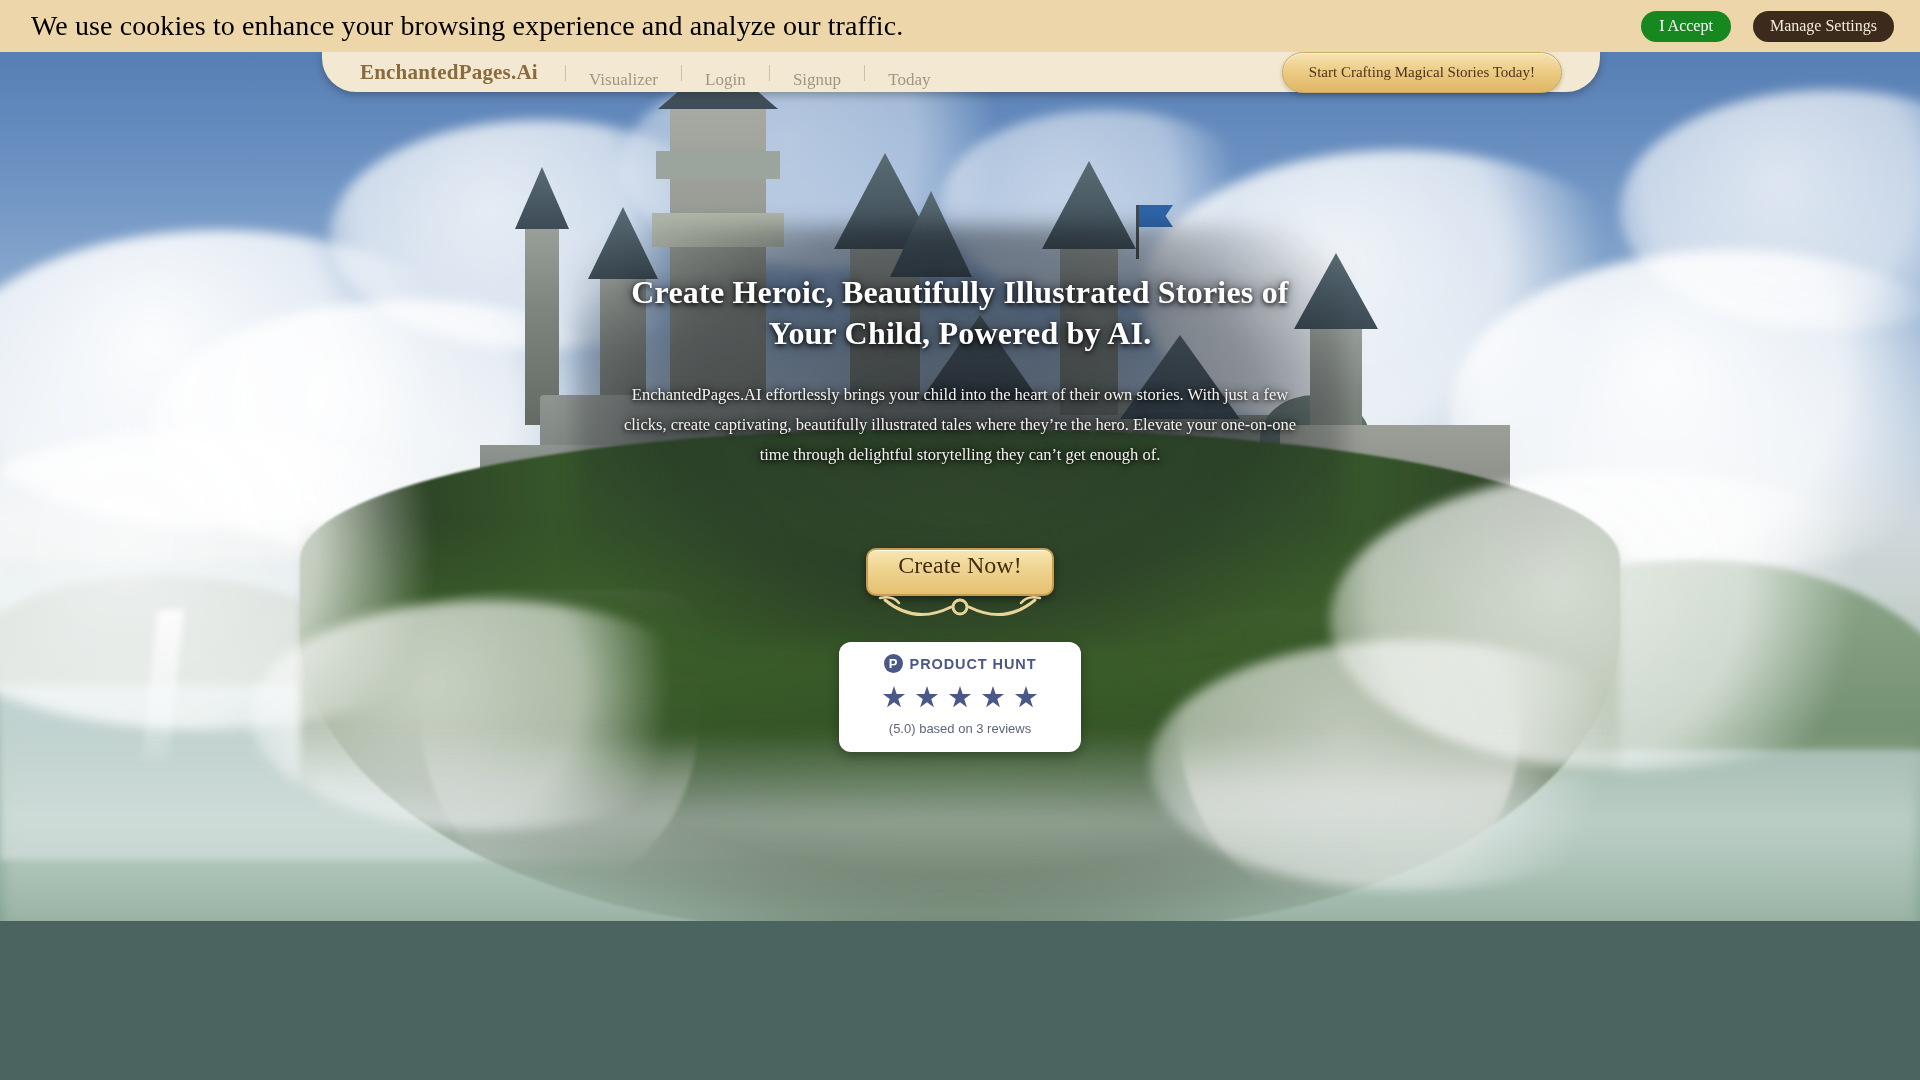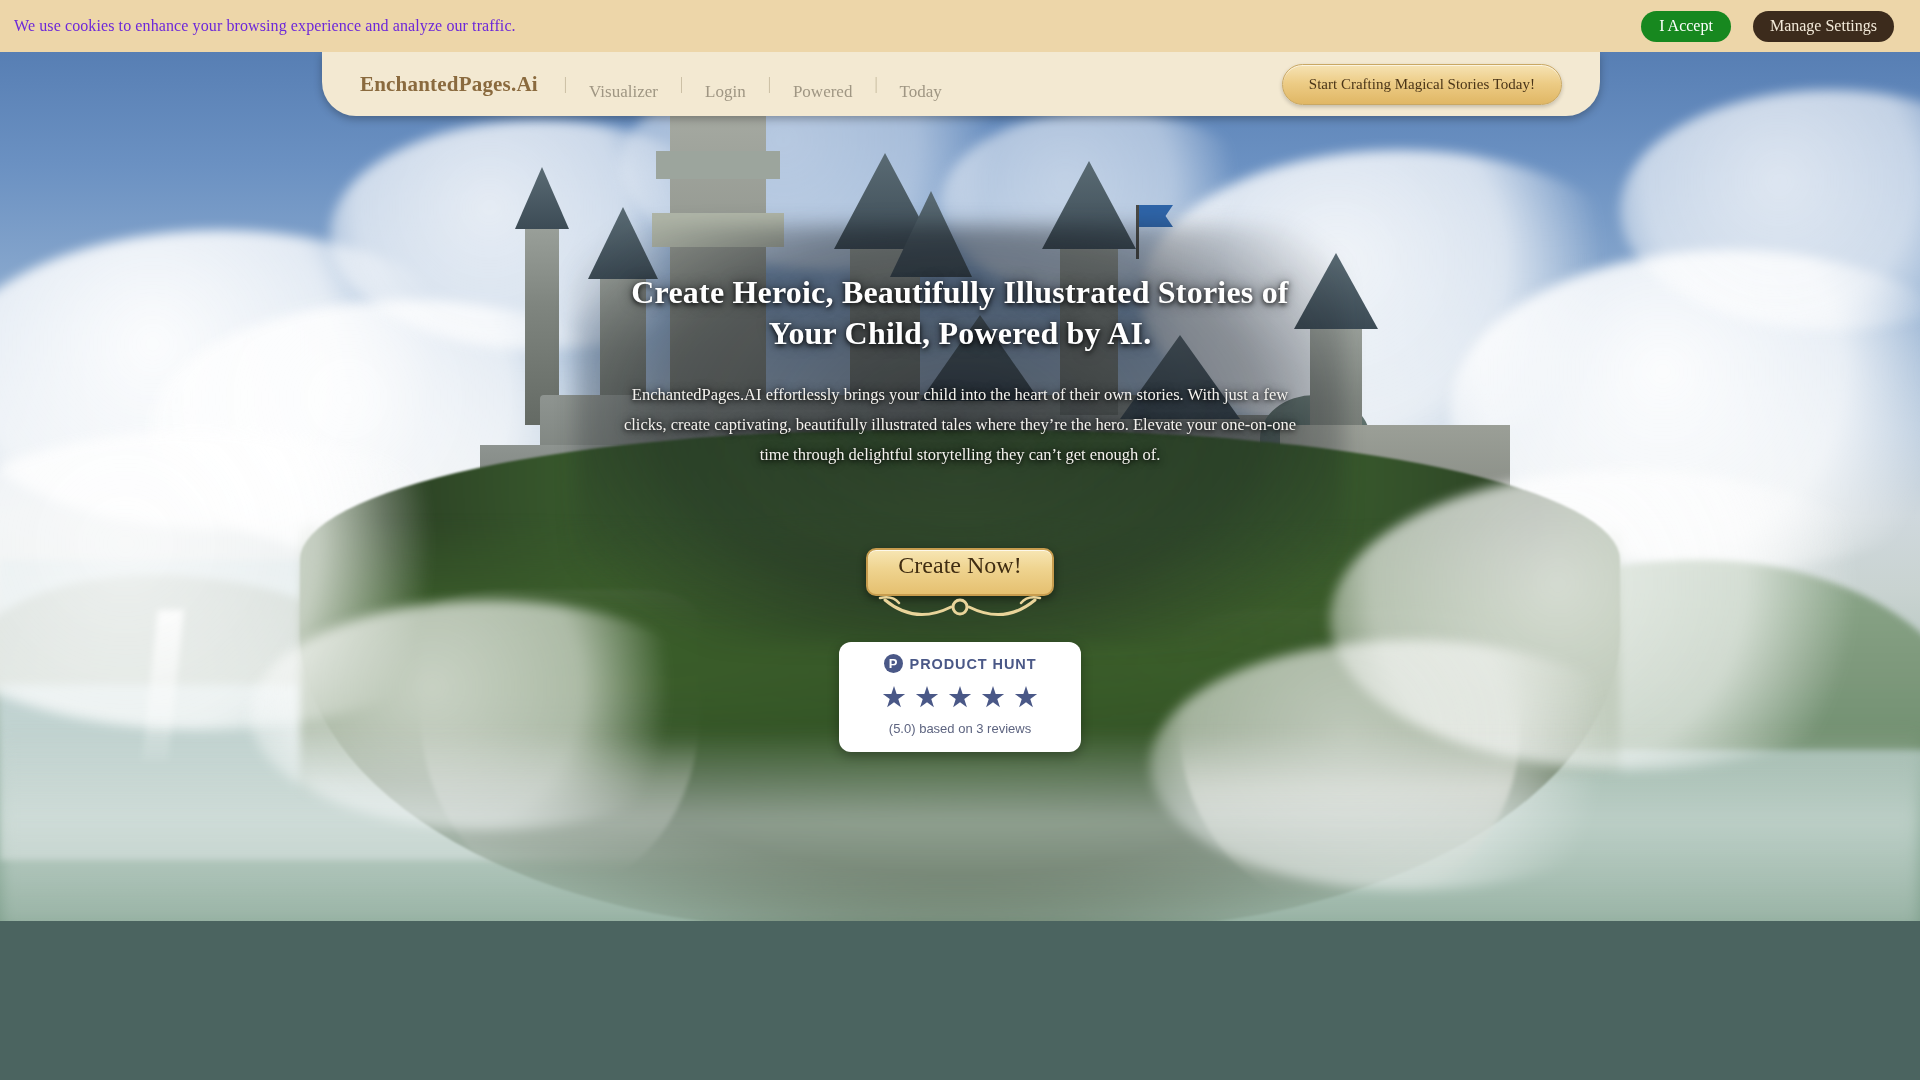--- a/index.html
+++ b/index.html
@@ -18,23 +18,23 @@
     position: absolute;
     top: 0; left: 0;
     width: 1920px;
     height: 52px;
     background: #edd6a9;
     display: flex;
     align-items: center;
     z-index: 60;
   }
   .cookie-text {
-    font-size: 16px;
-    color: #6d28d9;
-    margin-left: 14px;
+    font-size: 28px;
+    color: #000000;
+    margin-left: 31px;
     letter-spacing: .1px;
     white-space: nowrap;
   }
   .cookie-actions {
     margin-left: auto;
     display: flex;
     align-items: center;
     gap: 22px;
     margin-right: 26px;
   }
@@ -222,21 +222,21 @@
     left: 575px; top: 225px;
     width: 770px; height: 420px;
     background: radial-gradient(ellipse at 50% 45%, rgba(22,26,32,.62) 0%, rgba(22,26,32,.45) 55%, rgba(22,26,32,0) 85%);
     filter: blur(10px);
   }
 
   
   .navwrap {
     position: absolute;
     top: 52px; left: 322px;
-    width: 1278px; height: 64px;
+    width: 1278px; height: 40px;
     background: #f3e9d2;
     border-radius: 0 0 34px 34px;
     box-shadow: 0 3px 9px rgba(0,0,0,.28);
     display: flex;
     align-items: center;
     z-index: 50;
   }
   .brand {
     margin-left: 38px;
     font-size: 21px;
@@ -484,21 +484,21 @@
 </div>
 
 <nav class="navwrap">
   <div class="brand">EnchantedPages.Ai</div>
   <div class="navlinks">
     <span class="sep">|</span>
     <span class="navlink">Visualizer</span>
     <span class="sep">|</span>
     <span class="navlink">Login</span>
     <span class="sep">|</span>
-    <span class="navlink">Powered</span>
+    <span class="navlink">Signup</span>
     <span class="sep">|</span>
     <span class="navlink">Today</span>
   </div>
   <button class="nav-cta">Start Crafting Magical Stories Today!</button>
 </nav>
 
 <div class="cookie-bar">
   <span class="cookie-text">We use cookies to enhance your browsing experience and analyze our traffic.</span>
   <div class="cookie-actions">
     <button class="btn-accept">I Accept</button>

